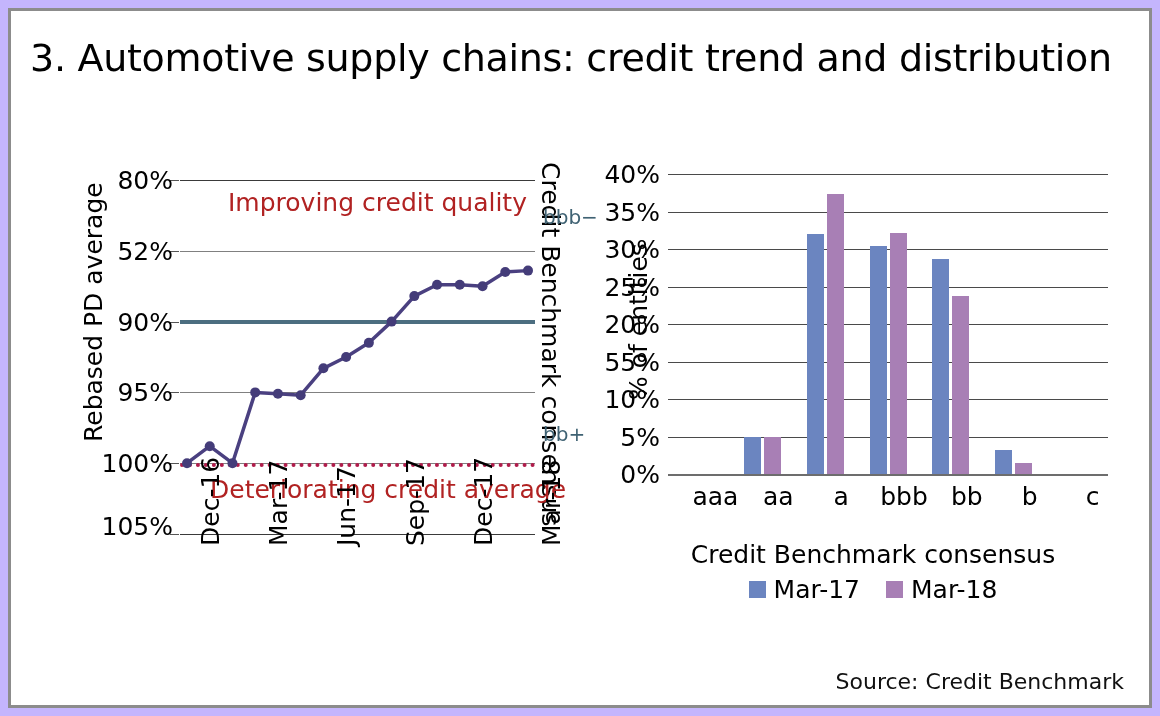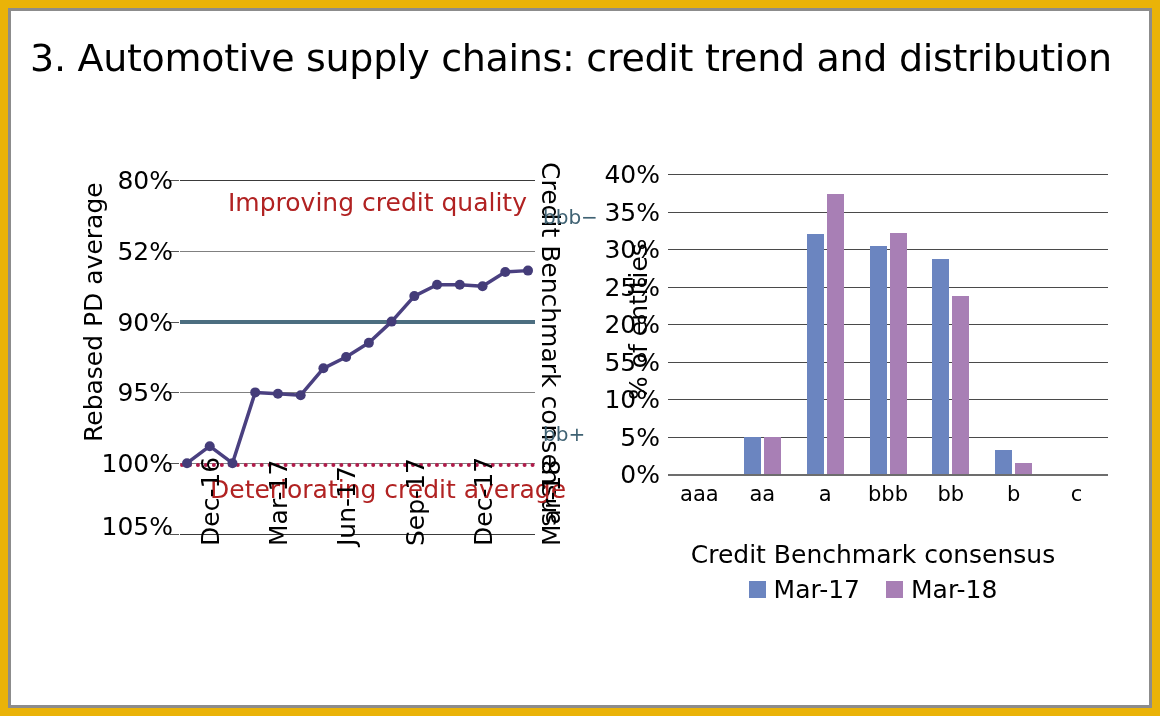--- a/index.html
+++ b/index.html
@@ -7,21 +7,21 @@
     padding: 0;
     background: #ffffff;
   }
   body {
     font-family: "DejaVu Sans", sans-serif;
   }
   #page {
     position: relative;
     width: 1160px;
     height: 716px;
-    background: #eab308;
+    background: #c4b5fd;
     overflow: hidden;
     box-sizing: border-box;
   }
   
   #frame {
     position: absolute;
     left: 8px;
     top: 8px;
     width: 1144px;
     height: 700px;
@@ -194,23 +194,24 @@
   }
   .bar {
     position: absolute;
     bottom: 0;
   }
   .catlabel {
     position: absolute;
     top: 100%;
     margin-top: 8px;
     transform: translateX(-50%);
-    font-size: 21px;
-    color: #000;
-    white-space: nowrap;
+    font-size: 25px;
+    color: #000;
+    white-space: nowrap;
+    margin-left: 16px;
   }
   #xlab-bar {
     position: absolute;
     left: 0;
     right: 0;
     top: 390px;
     text-align: center;
     font-size: 25px;
     color: #000;
   }
@@ -359,13 +360,14 @@
           <span class="leg-swatch" style="background: rgb(107, 133, 192);"></span>
           <span>Mar-17</span>
         </div>
         <div class="leg-item">
           <span class="leg-swatch" style="background: rgb(168, 127, 181);"></span>
           <span>Mar-18</span>
         </div>
       </div>
   </div>
 
+  <div id="source">Source: Credit Benchmark</div>
 </div>
 
 </body></html>

